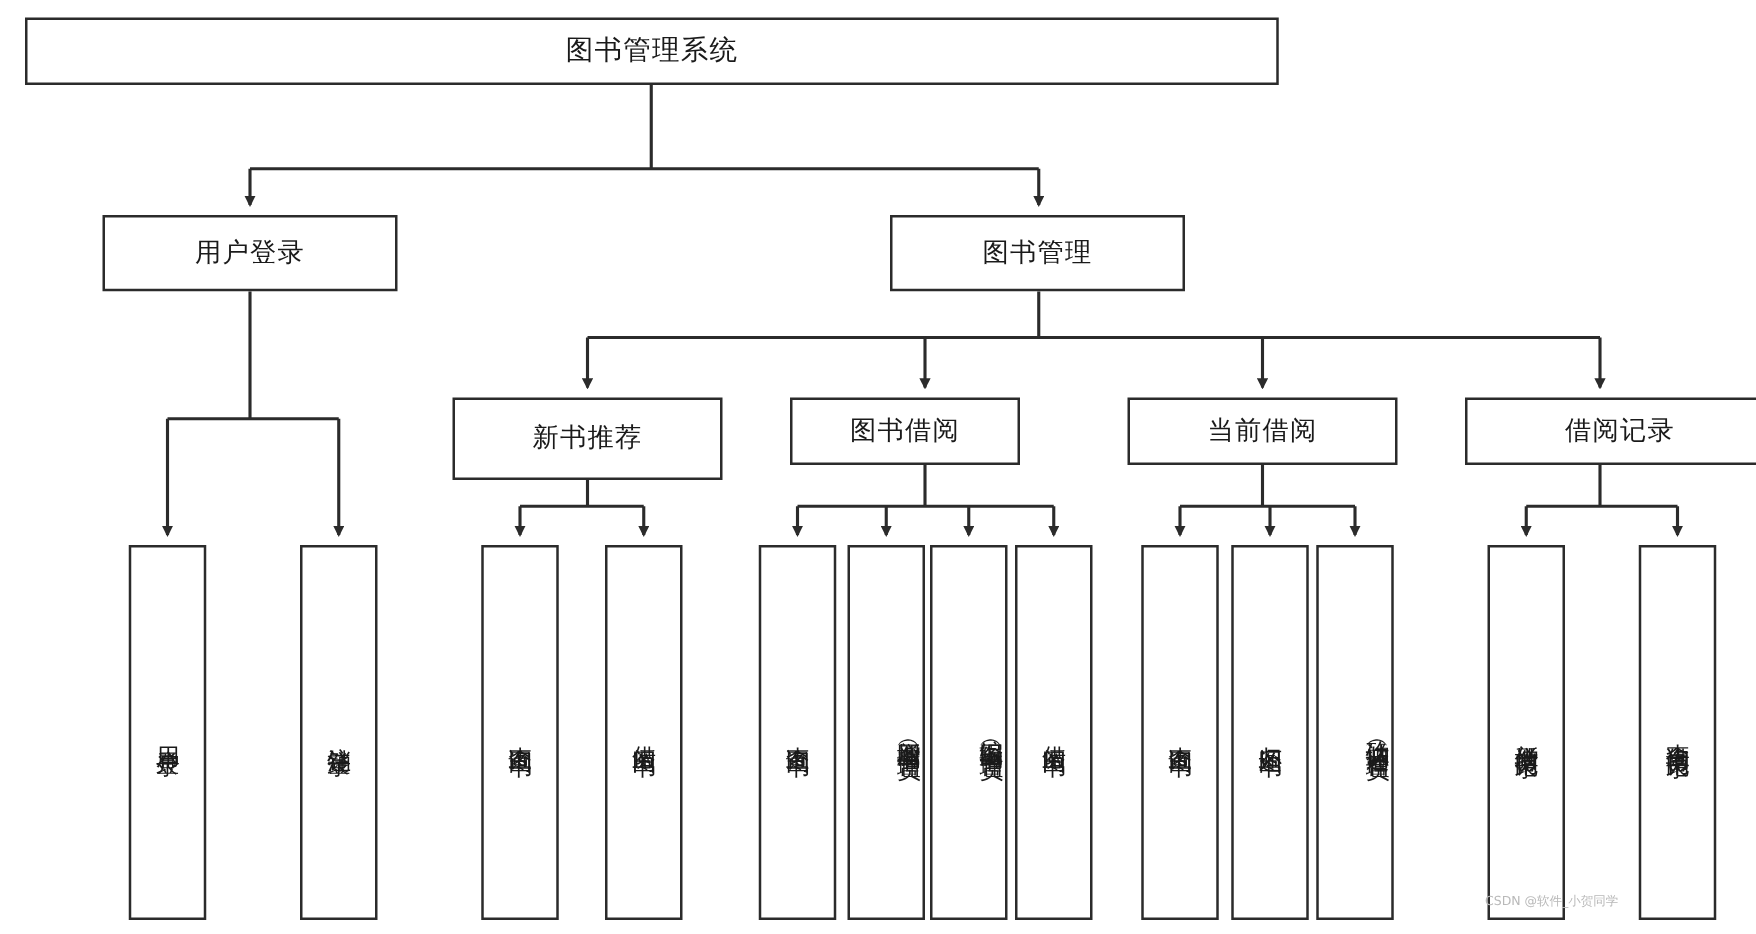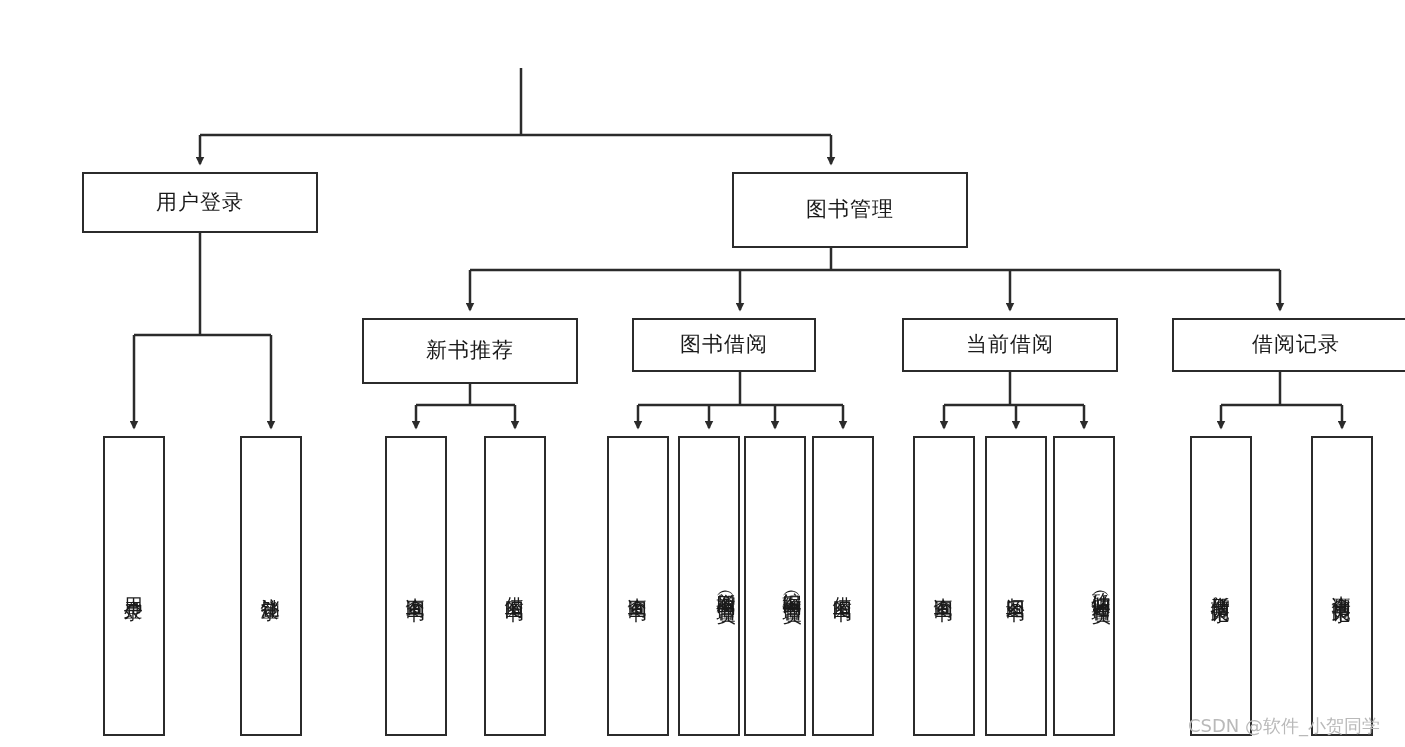--- a/index.html
+++ b/index.html
@@ -56,21 +56,21 @@
     align-items: flex-start;
     justify-content: center;
   }
   .node.vertical.mid {
     align-items: center;
   }
   .watermark {
     position: absolute;
     left: 1188px;
     top: 714px;
-    font-size: 18px;
+    font-size: 10px;
     color: #b9b9b9;
     white-space: nowrap;
     z-index: 3;
   }
 </style>
 </head>
 <body>
 
 <div id="diagram-root">
 
@@ -117,23 +117,24 @@
       <path d="M1016,405 L1016,428" marker-end="url(#arrow)"></path>
       <path d="M1084,405 L1084,428" marker-end="url(#arrow)"></path>
 
       <path d="M1280,372 L1280,405"></path>
       <path d="M1221,405 L1342,405"></path>
       <path d="M1221,405 L1221,428" marker-end="url(#arrow)"></path>
       <path d="M1342,405 L1342,428" marker-end="url(#arrow)"></path>
     </g>
   </svg>
 
+  <div class="node horizontal root" style="left: 20px; top: 14px; width: 1003px; height: 54px;">图书管理系统</div>
 
   <div class="node horizontal" style="left: 82px; top: 172px; width: 236px; height: 61px;">用户登录</div>
-  <div class="node horizontal" style="left: 732px; top: 172px; width: 236px; height: 76px;">图书管理</div>
+  <div class="node horizontal" style="left: 712px; top: 172px; width: 236px; height: 61px;">图书管理</div>
 
   <div class="node horizontal" style="left: 362px; top: 318px; width: 216px; height: 66px;">新书推荐</div>
   <div class="node horizontal" style="left: 632px; top: 318px; width: 184px; height: 54px;">图书借阅</div>
   <div class="node horizontal" style="left: 902px; top: 318px; width: 216px; height: 54px;">当前借阅</div>
   <div class="node horizontal" style="left: 1172px; top: 318px; width: 248px; height: 54px;">借阅记录</div>
 
   <div class="node vertical mid" style="left: 103px; top: 436px; width: 62px; height: 300px;">用户登录</div>
   <div class="node vertical mid" style="left: 240px; top: 436px; width: 62px; height: 300px;">注销登录</div>
   <div class="node vertical mid" style="left: 385px; top: 436px; width: 62px; height: 300px;">查询图书</div>
   <div class="node vertical mid" style="left: 484px; top: 436px; width: 62px; height: 300px;">借阅图书</div>

